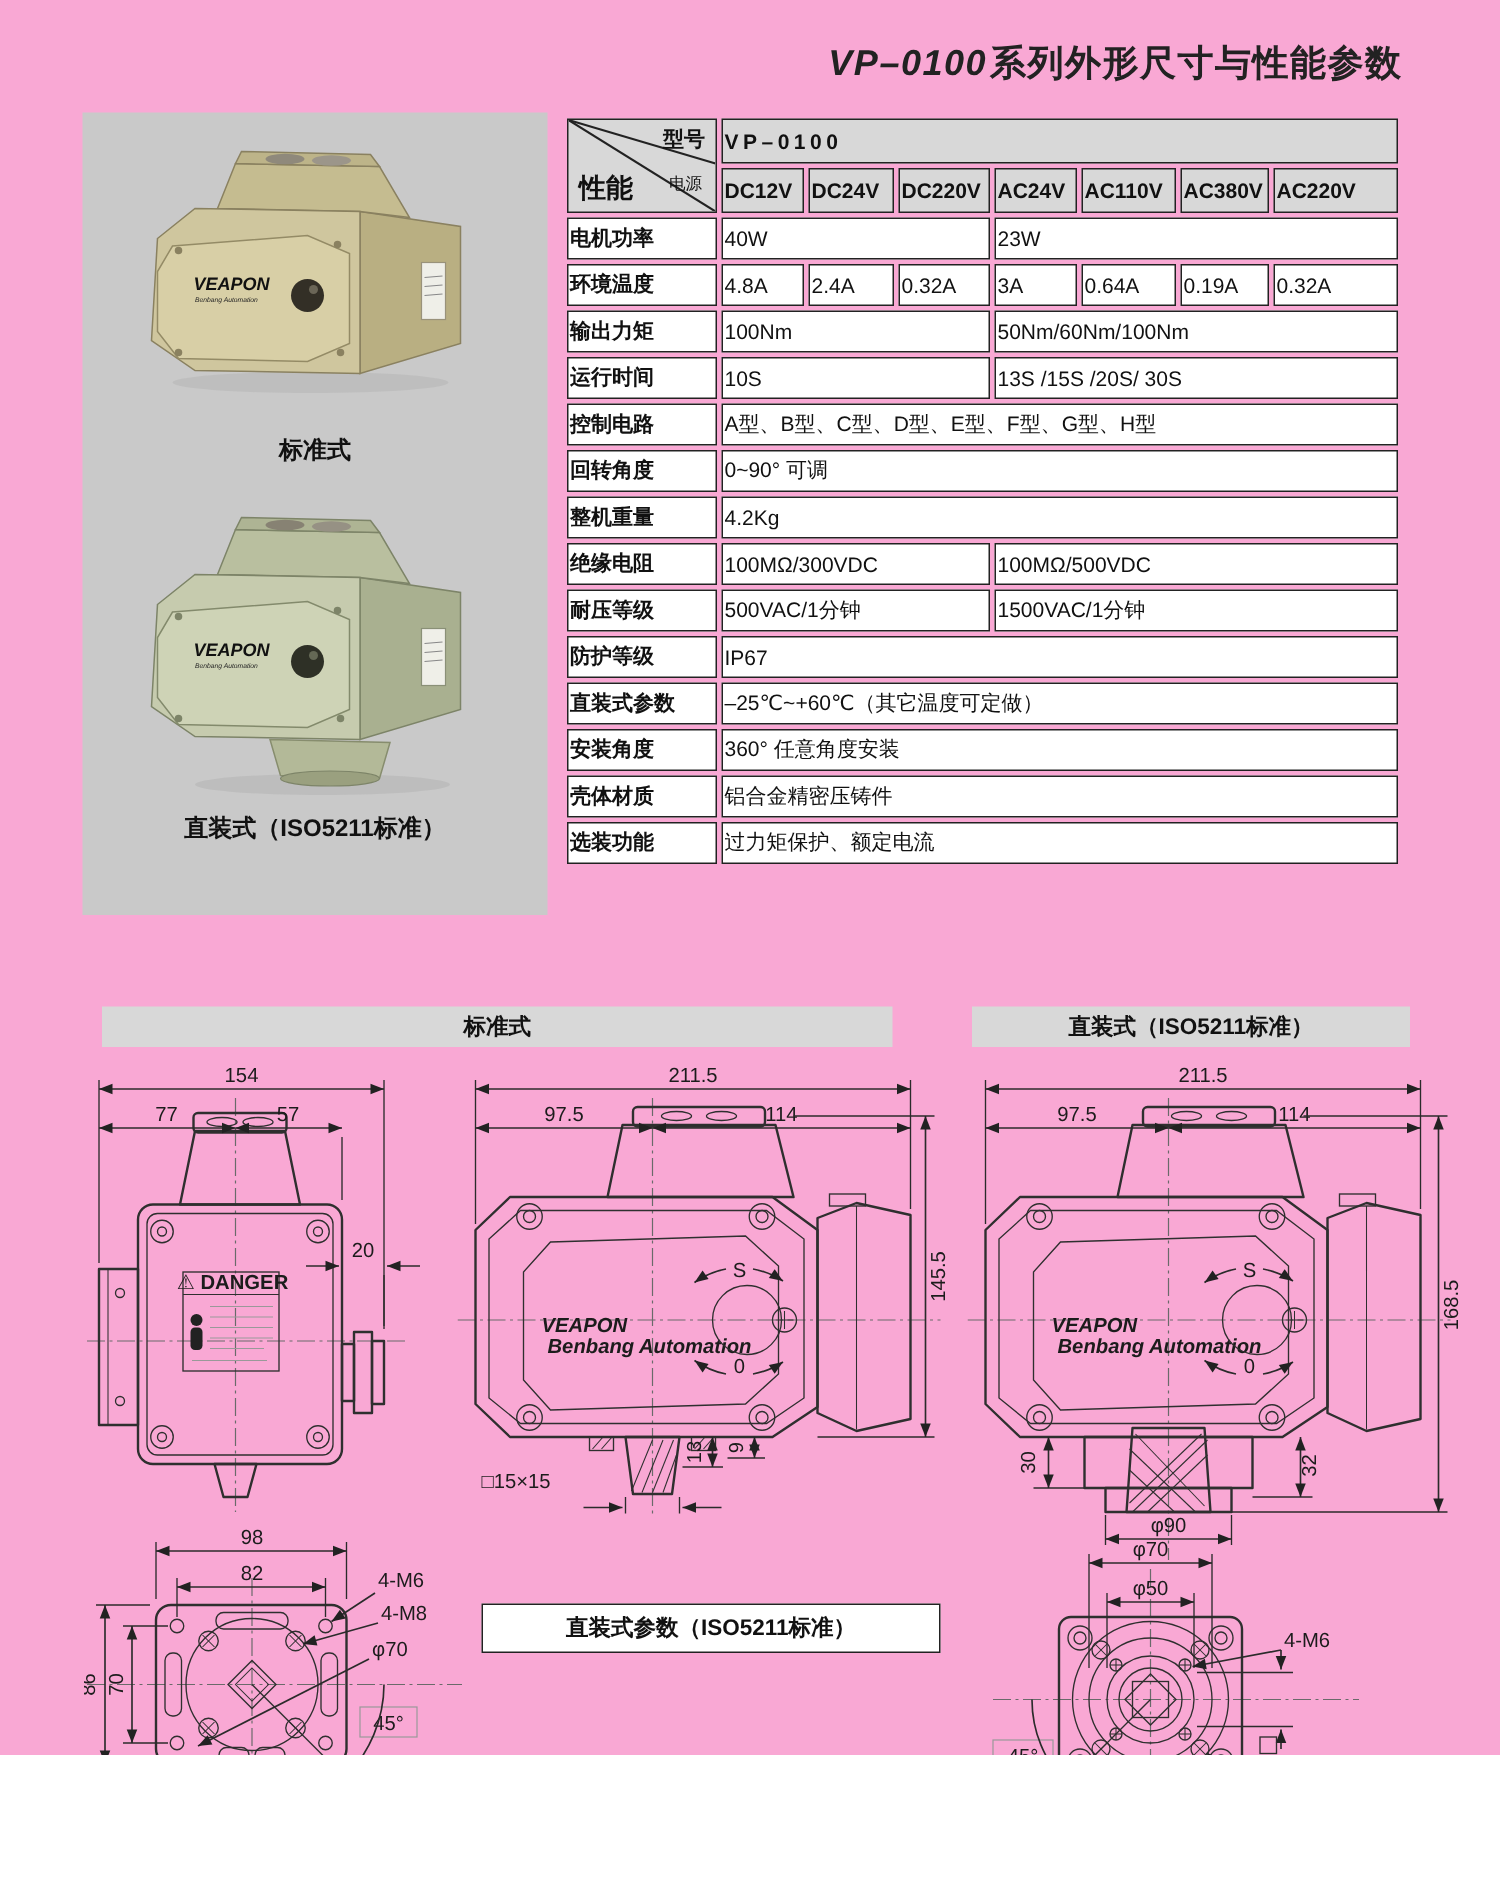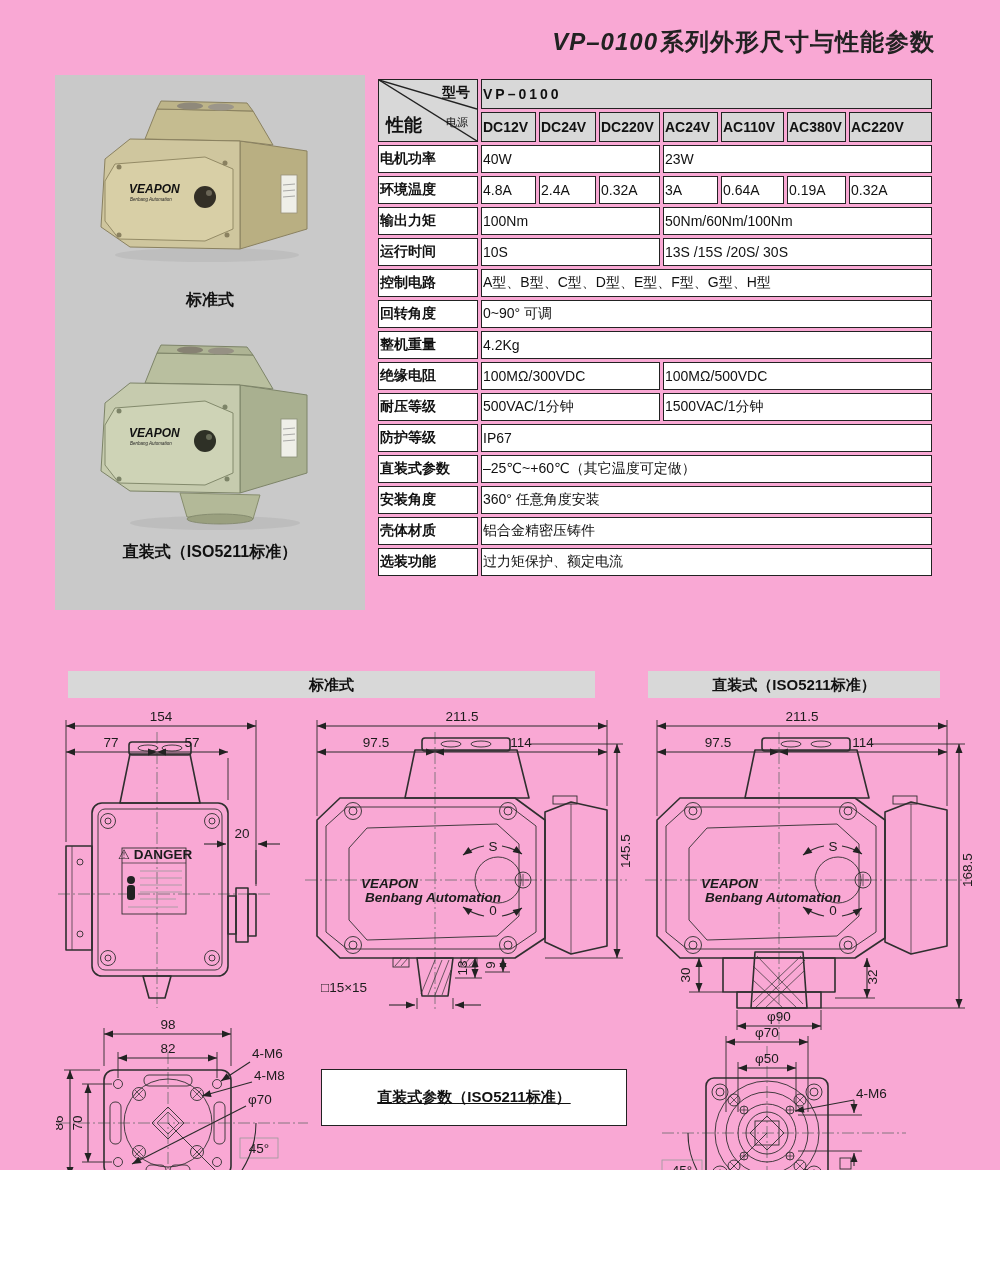--- a/index.html
+++ b/index.html
@@ -54,21 +54,21 @@
   .dwg .dim{stroke:#2b2b2b;stroke-width:1.1;fill:none;}
   .dwg .ext{stroke:#2b2b2b;stroke-width:0.9;fill:none;}
   .dwg .cl{stroke:#6a6a6a;stroke-width:0.8;stroke-dasharray:12 3 2 3;fill:none;}
   .dwg .grey{stroke:#999;stroke-width:0.8;fill:none;}
   .brandtxt{font-weight:bold;font-style:italic;}
 
   
   table.iso{position:absolute;left:318px;top:1066px;width:312px;
             border-collapse:separate;border-spacing:3px;table-layout:fixed;}
   table.iso td{border:1.8px solid #222;background:#fff;text-align:center;font-size:14px;
-               color:#111;height:23px;padding:16px 2px;white-space:pre;overflow:hidden;text-decoration:underline;}
+               color:#111;height:23px;padding:4px 2px;white-space:pre;overflow:hidden;}
   table.iso td.isotitle{font-weight:bold;font-size:15px;}
   table.iso td.rowlabel{font-weight:bold;}
 </style>
 </head>
 <body>
 
 <svg width="0" height="0" style="position:absolute" aria-hidden="true">
   <defs>
     <marker id="ar" viewBox="0 0 10 8" markerWidth="10" markerHeight="8" refX="9.5" refY="4" orient="auto-start-reverse" markerUnits="userSpaceOnUse">
       <path d="M0.5,0.5 L9.5,4 L0.5,7.5 Z" fill="#222"></path>

